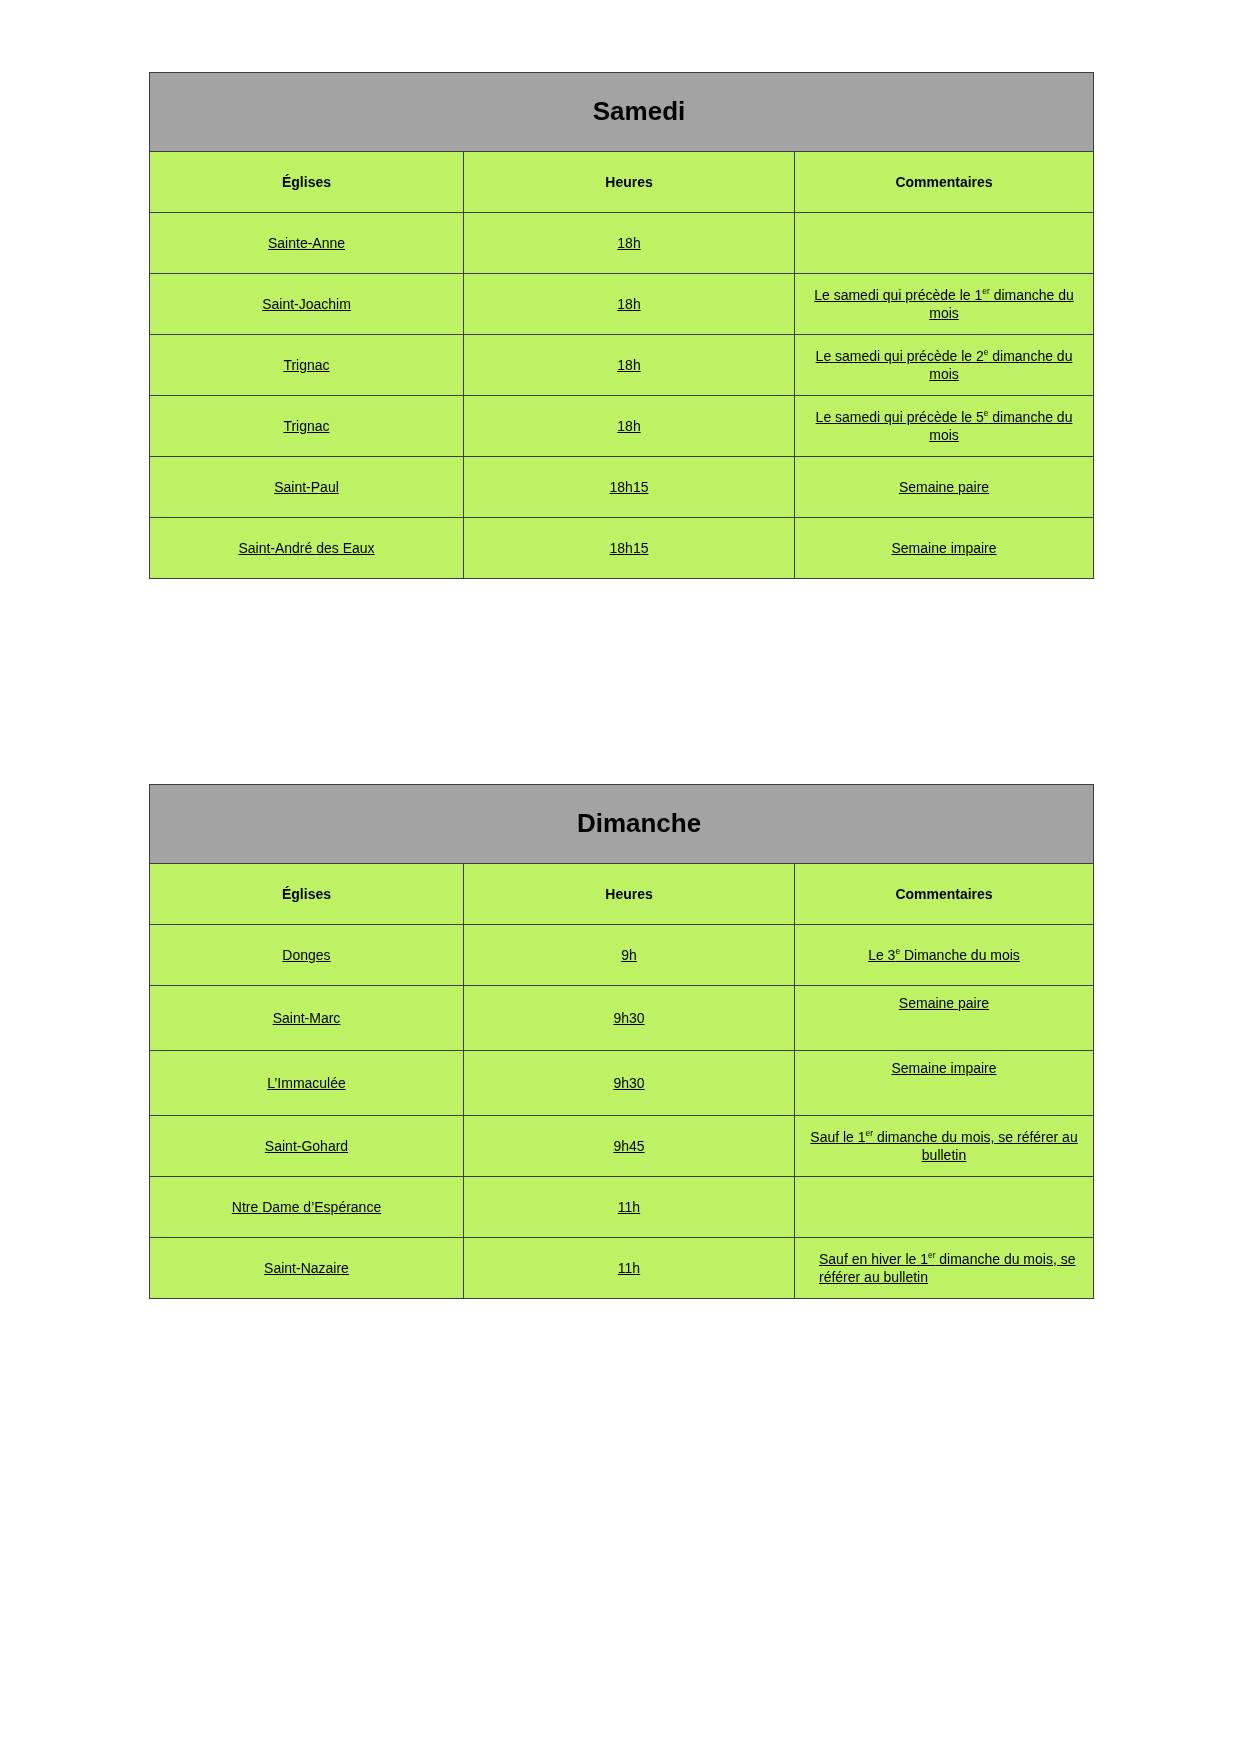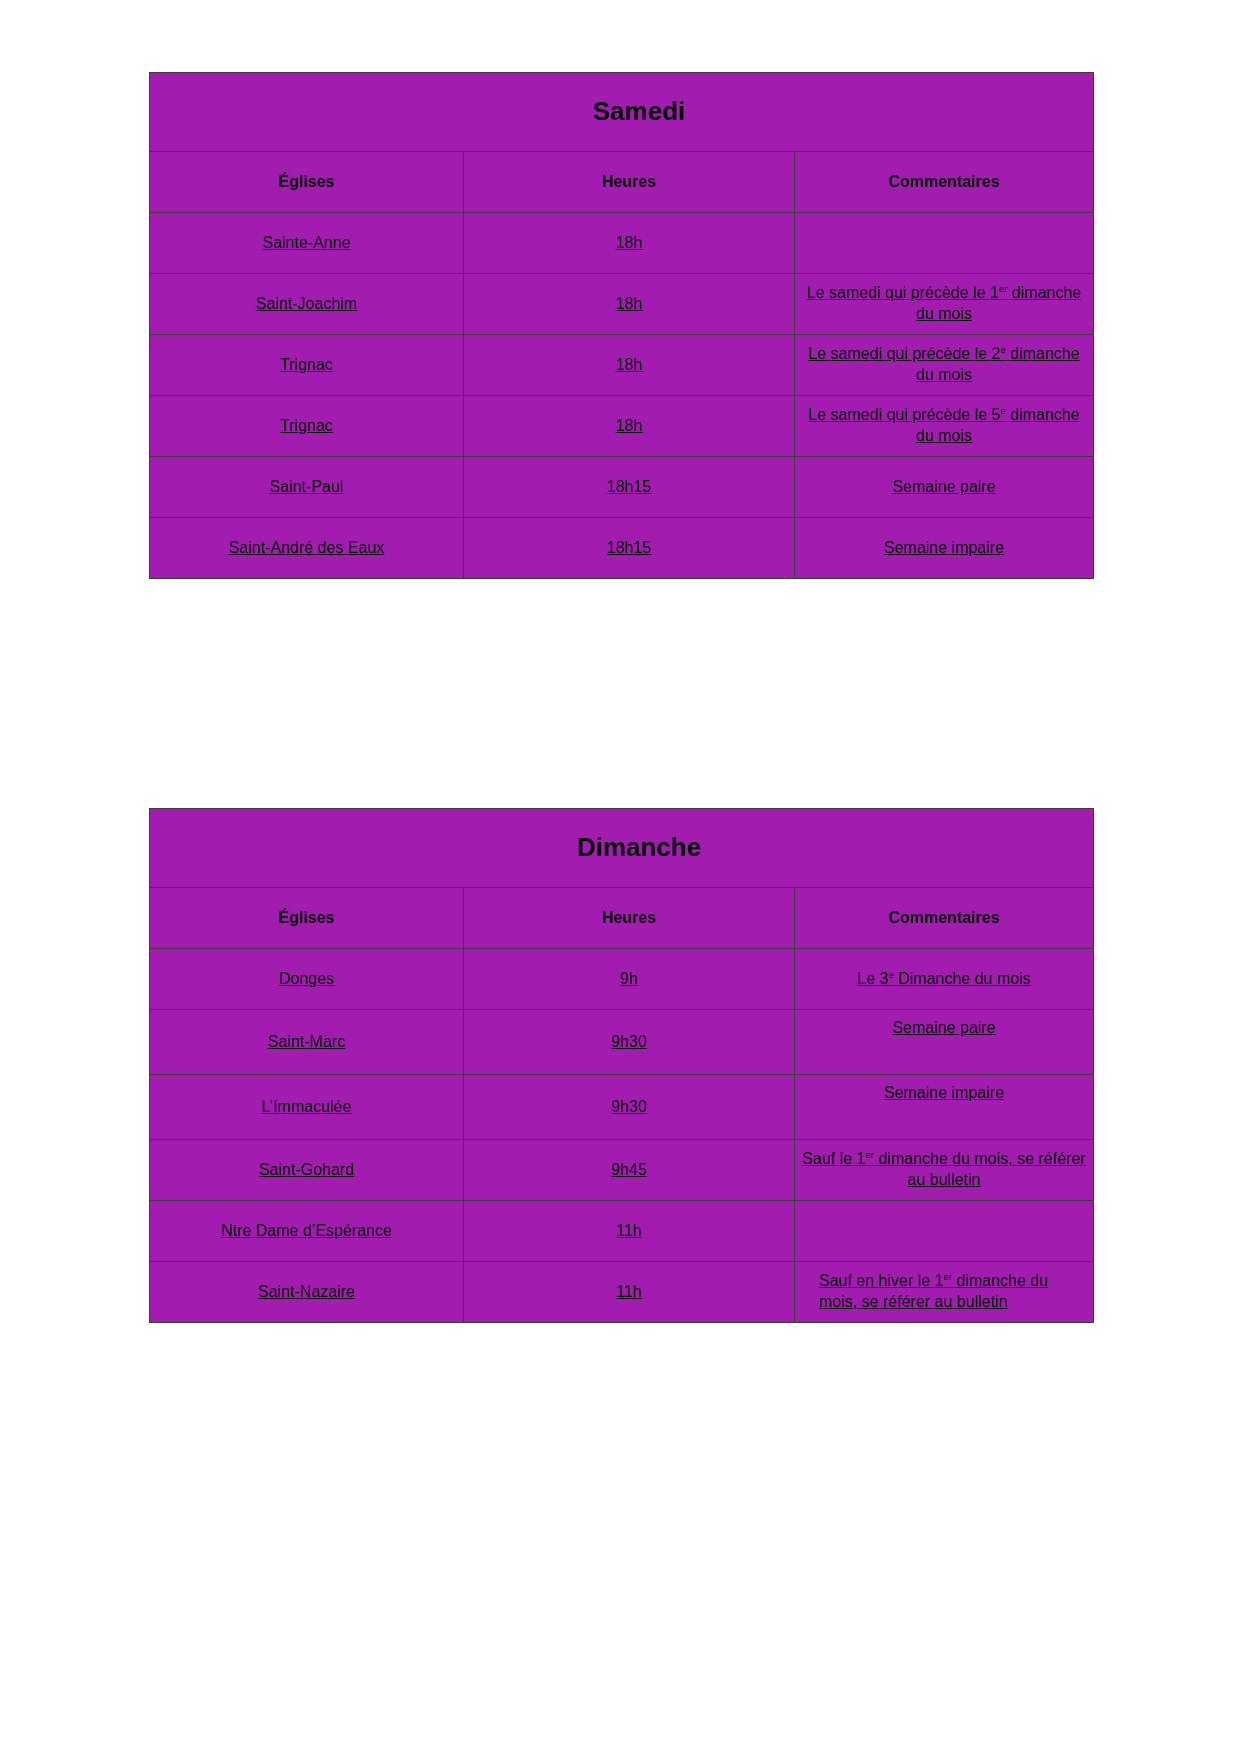--- a/index.html
+++ b/index.html
@@ -15,35 +15,35 @@
     overflow:hidden;
   }
   table.schedule{
     position:absolute;
     left:149px;
     width:944px;
     border-collapse:collapse;
     table-layout:fixed;
   }
   table.t0{top:72px;}
-  table.t1{top:808px;}
+  table.t1{top:784px;}
   col.c0{width:314px;}
   col.c1{width:331px;}
   col.c2{width:299px;}
   table.schedule td{
     border:1.5px solid #3c3c3c;
     text-align:center;
     vertical-align:middle;
     padding:4px 5px;
-    font-size:16px;
+    font-size:14px;
     line-height:1.3;
-    background:#a21caf;
+    background:#bef264;
   }
   tr.title-row td{
-    background:#a21caf;
+    background:#a3a3a3;
     font-weight:bold;
     font-size:26px;
     height:70px;
     padding-left:40px;
   }
   tr.head-row td{
     font-weight:bold;
     height:52px;
   }
   tr.data-row td{

